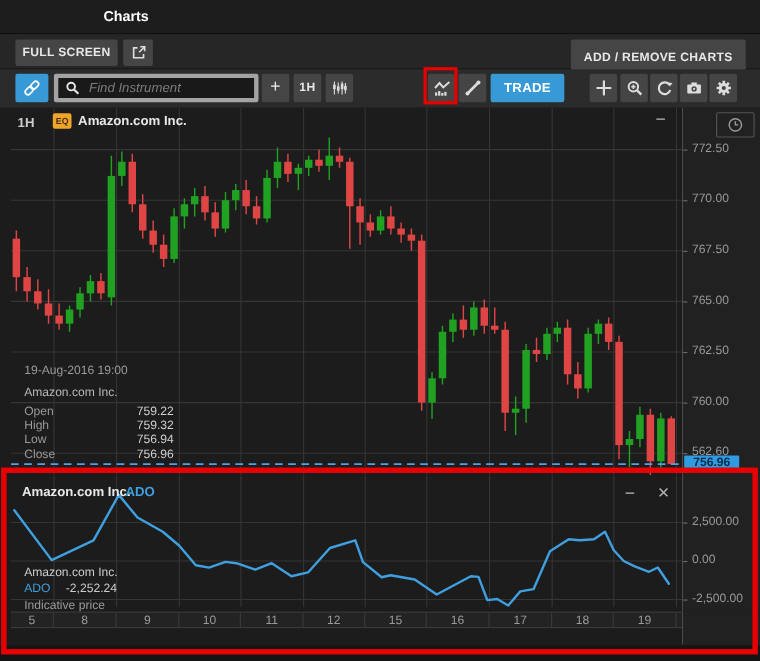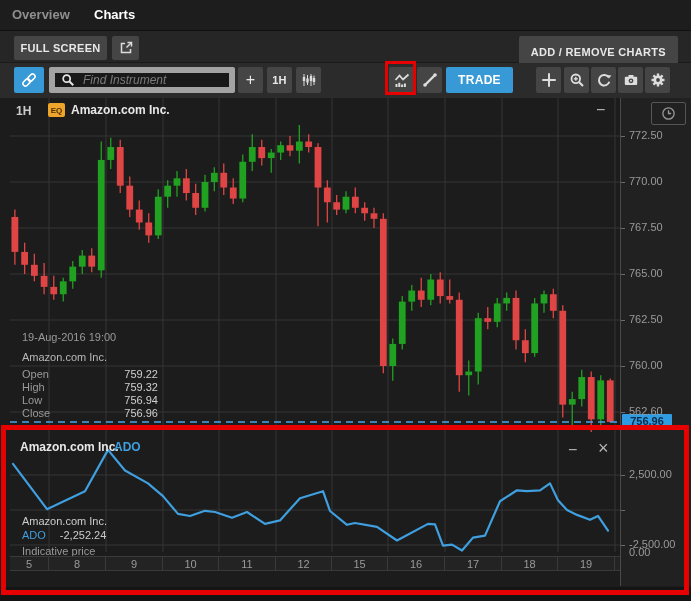--- a/index.html
+++ b/index.html
@@ -12,21 +12,21 @@
   .tab.inactive{color:#8f8f8f;}
   .tab.active{color:#ffffff;}
   
   .actionbar{left:0;top:31px;width:691px;height:31px;background:#262626;border-bottom:1px solid #1a1a1a;}
   .btn{display:flex;align-items:center;justify-content:center;background:#454545;color:#e8e8e8;
        border-radius:2px;font-size:11px;font-weight:bold;letter-spacing:.3px;cursor:pointer;box-sizing:border-box;}
   
   .toolbar{left:0;top:63px;width:691px;height:35px;background:#2b2b2b;border-bottom:1px solid #101010;}
   .tbtn{width:25px;height:26px;}
   .blue{background:#3799d6 !important;color:#ffffff !important;}
-  .search{left:49px;top:4px;width:186px;height:26px;background:#191919;border:6px solid #a3a3a3;border-radius:2px;
+  .search{left:49px;top:4px;width:186px;height:26px;background:#191919;border:4px solid #a3a3a3;border-radius:2px;
           display:flex;align-items:center;box-sizing:border-box;padding:0 6px;}
   .search input{flex:1;background:transparent;border:none;outline:none;color:#cccccc;font-size:12px;
                 font-style:italic;font-family:"Liberation Sans",sans-serif;margin-left:6px;}
   .search input::placeholder{color:#7c7c7c;}
   
   .mainpanel{left:0;top:98px;width:691px;height:334px;background:#1c1c1c;}
   .indpanel{left:0;top:432px;width:691px;height:155px;background:#1c1c1c;}
   .axis{background:#212121;border-left:1px solid #4a4a4a;box-sizing:border-box;}
   .ticklabel{position:absolute;left:8px;color:#9a9a9a;font-size:11px;white-space:nowrap;}
   .tickdash{position:absolute;left:0;width:4px;height:1px;background:#6a6a6a;}
@@ -48,21 +48,20 @@
   .legend{font-size:11px;line-height:14px;color:#cccccc;}
   .note{color:#9a9a9a;font-size:11px;}
   svg{display:block;}
 </style>
 </head>
 <body>
 
 <div class="page">
 
   <div class="abs tabbar">
-    <div class="abs tab inactive" style="left:12px;">Overview</div>
     <div class="abs tab active" style="left:94px;">Charts</div>
   </div>
 
   <div class="abs actionbar">
     <div class="abs btn" style="left:14px;top:5px;width:93px;height:24px;">FULL SCREEN</div>
     <div class="abs btn" style="left:112px;top:5px;width:27px;height:24px;">
       <span>
         <svg width="16" height="16" viewBox="0 0 16 16">
             <path d="M7 3.5 H3.5 V12.5 H12.5 V9" fill="none" stroke="#dddddd" stroke-width="1.5"></path>
             <path d="M9.5 2.5 H13.5 V6.5" fill="none" stroke="#dddddd" stroke-width="1.5"></path>
@@ -426,21 +425,21 @@
     <div class="abs legend" style="left:22px;top:82px;">
       <div>Amazon.com Inc.</div>
       <div><span style="color:#3f9fdf;">ADO</span><span style="margin-left:14px;">-2,252.24</span></div>
     </div>
     <div class="abs note" style="left:22px;top:113px;">Indicative price</div>
 
     <div class="abs axis" style="left:620px;top:0;width:93px;height:124px;" id="ado-axis">
         <div class="tickdash" style="top: 43px;"></div>
         <div class="ticklabel" style="top: 36px;">2,500.00</div>
         <div class="tickdash" style="top: 78px;"></div>
-        <div class="ticklabel" style="top: 71px; margin-top: 43px;">0.00</div>
+        <div class="ticklabel" style="top: 71px;">0.00</div>
         <div class="tickdash" style="top: 113px;"></div>
         <div class="ticklabel" style="top: 106px;">-2,500.00</div>
       </div>
 
     <div class="abs timerow" style="left:10px;top:124px;width:610px;height:15px;" id="time-row">
         <div class="timecell" style="width: 39px;">5</div>
         <div class="timecell" style="width: 57px;">8</div>
         <div class="timecell" style="width: 57px;">9</div>
         <div class="timecell" style="width: 56px;">10</div>
         <div class="timecell" style="width: 57px;">11</div>

